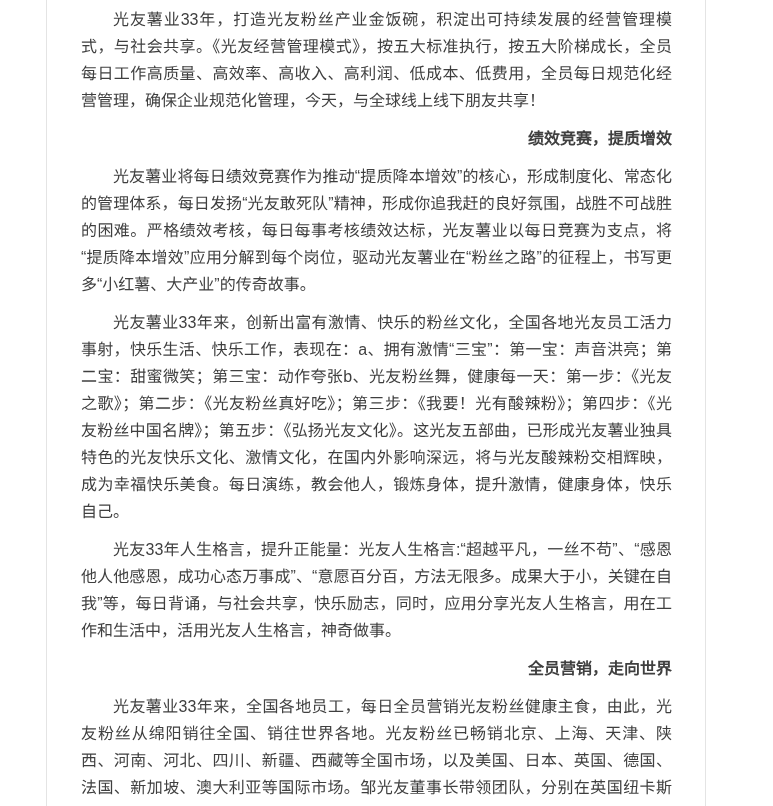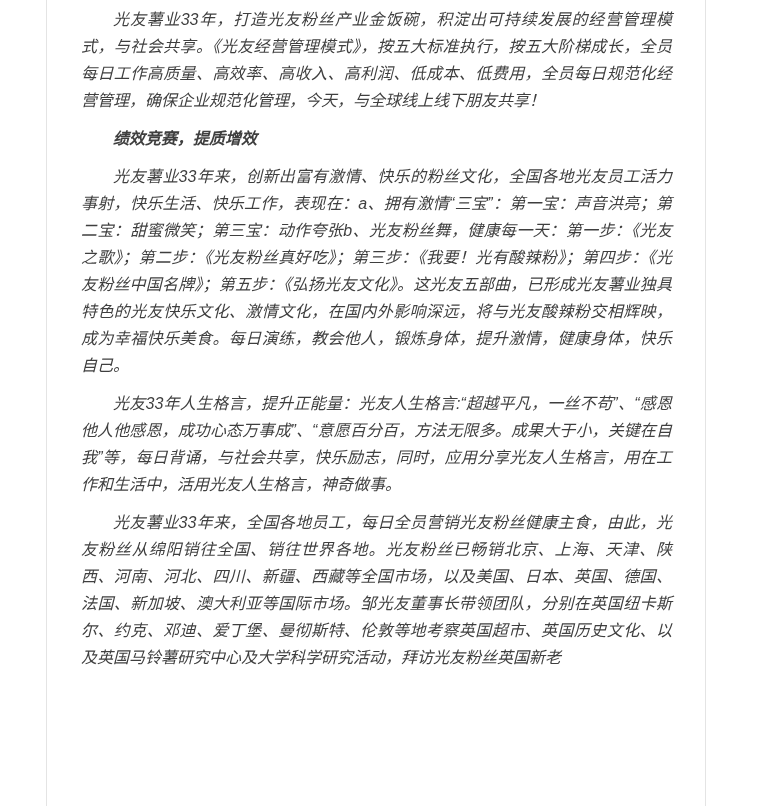--- a/index.html
+++ b/index.html
@@ -1,15 +1,15 @@
 <!DOCTYPE html>
 <html lang="zh-CN"><head>
 <meta charset="utf-8">
 <style>
-  * { margin: 0; padding: 0; box-sizing: border-box; font-style: italic; }
+  * { margin: 0; padding: 0; box-sizing: border-box; }
   html, body {
     width: 773px;
     height: 806px;
     background: #ffffff;
     overflow: hidden;
     font-family: "Liberation Sans", "DejaVu Sans", sans-serif;
   }
   .page {
     position: relative;
     width: 773px;
@@ -32,31 +32,33 @@
     line-height: 27px;
     color: #3f3f3f;
     text-align: justify;
     text-indent: 2em;
     margin: 11px 0;
     word-break: break-all;
   }
   .para.first { margin-top: 6px; }
   .heading {
     font-weight: bold;
-    text-align: left;
+    text-align: right;
   }
 </style>
 </head>
 <body>
 
 <div class="page">
   <div class="content-column">
     <p class="para first">光友薯业33年，打造光友粉丝产业金饭碗，积淀出可持续发展的经营管理模式，与社会共享。《光友经营管理模式》，按五大标准执行，按五大阶梯成长，全员每日工作高质量、高效率、高收入、高利润、低成本、低费用，全员每日规范化经营管理，确保企业规范化管理，今天，与全球线上线下朋友共享！</p>
 
     <h2 class="heading">绩效竞赛，提质增效</h2>
+    <p class="para">光友薯业将每日绩效竞赛作为推动“提质降本增效”的核心，形成制度化、常态化的管理体系，每日发扬“光友敢死队”精神，形成你追我赶的良好氛围，战胜不可战胜的困难。严格绩效考核，每日每事考核绩效达标，光友薯业以每日竞赛为支点，将“提质降本增效”应用分解到每个岗位，驱动光友薯业在“粉丝之路”的征程上，书写更多“小红薯、大产业”的传奇故事。</p>
 
     <p class="para">光友薯业33年来，创新出富有激情、快乐的粉丝文化，全国各地光友员工活力事射，快乐生活、快乐工作，表现在：a、拥有激情“三宝”：第一宝：声音洪亮；第二宝：甜蜜微笑；第三宝：动作夸张b、光友粉丝舞，健康每一天：第一步：《光友之歌》；第二步：《光友粉丝真好吃》；第三步：《我要！光有酸辣粉》；第四步：《光友粉丝中国名牌》；第五步：《弘扬光友文化》。这光友五部曲，已形成光友薯业独具特色的光友快乐文化、激情文化，在国内外影响深远，将与光友酸辣粉交相辉映，成为幸福快乐美食。每日演练，教会他人，锻炼身体，提升激情，健康身体，快乐自己。</p>
 
     <p class="para">光友33年人生格言，提升正能量：光友人生格言:“超越平凡，一丝不苟”、“感恩他人他感恩，成功心态万事成”、“意愿百分百，方法无限多。成果大于小，关键在自我”等，每日背诵，与社会共享，快乐励志，同时，应用分享光友人生格言，用在工作和生活中，活用光友人生格言，神奇做事。</p>
 
+    <h2 class="heading">全员营销，走向世界</h2>
     <p class="para">光友薯业33年来，全国各地员工，每日全员营销光友粉丝健康主食，由此，光友粉丝从绵阳销往全国、销往世界各地。光友粉丝已畅销北京、上海、天津、陕西、河南、河北、四川、新疆、西藏等全国市场，以及美国、日本、英国、德国、法国、新加坡、澳大利亚等国际市场。邹光友董事长带领团队，分别在英国纽卡斯尔、约克、邓迪、爱丁堡、曼彻斯特、伦敦等地考察英国超市、英国历史文化、以及英国马铃薯研究中心及大学科学研究活动，拜访光友粉丝英国新老</p>
   </div>
 </div>
 
 </body></html>

